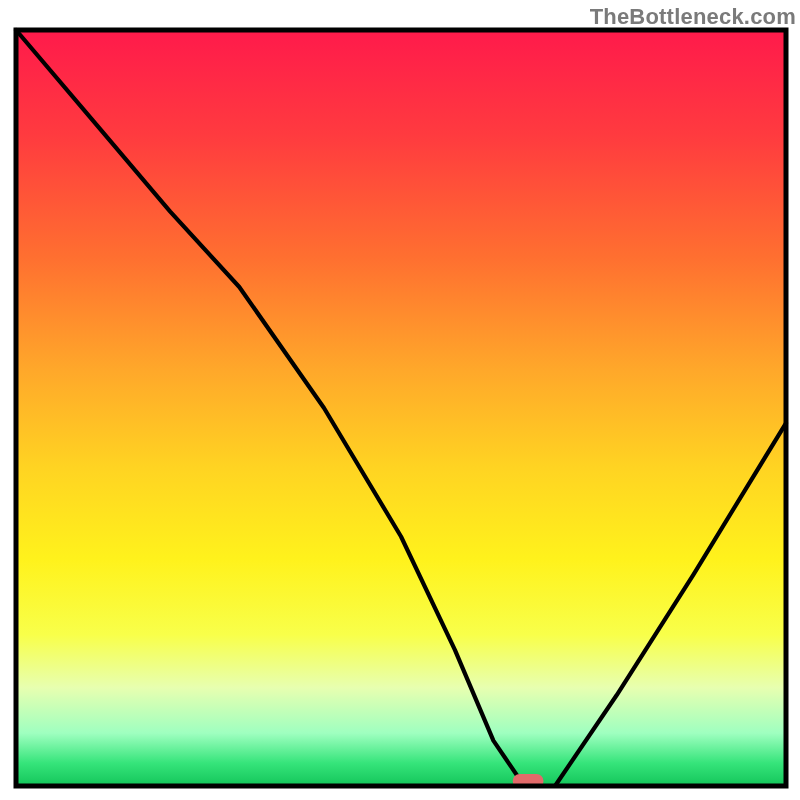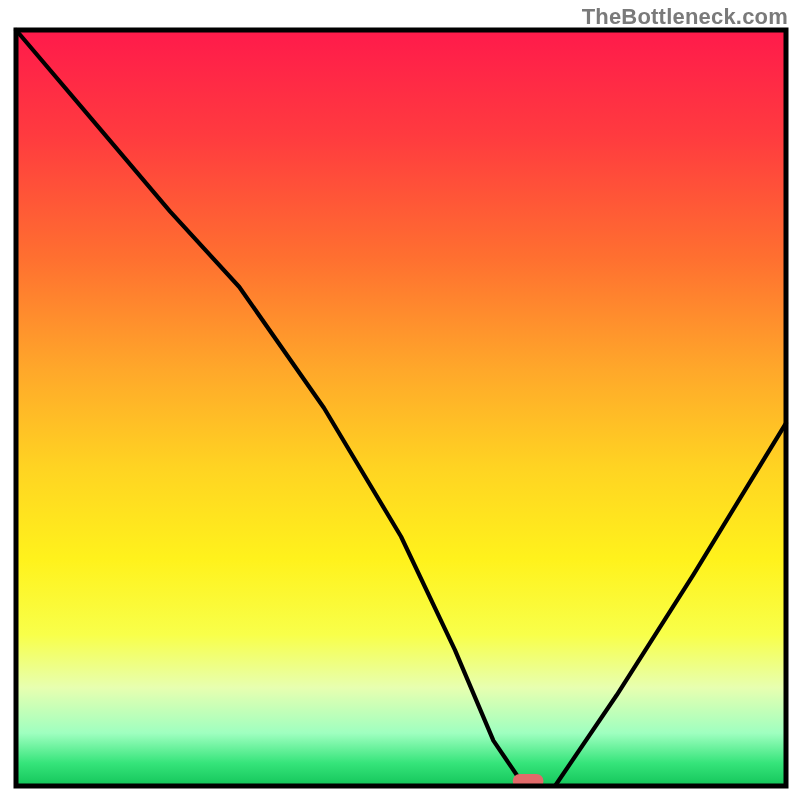--- a/index.html
+++ b/index.html
@@ -11,21 +11,21 @@
     font-family: Arial, Helvetica, sans-serif;
   }
   .stage {
     position: relative;
     width: 800px;
     height: 800px;
   }
   .watermark {
     position: absolute;
     top: 4px;
-    right: 12px;
+    right: 4px;
     font-size: 22px;
     font-weight: 600;
     color: #7a7a7a;
     letter-spacing: 0.2px;
   }
   svg {
     position: absolute;
     top: 0;
     left: 0;
   }

